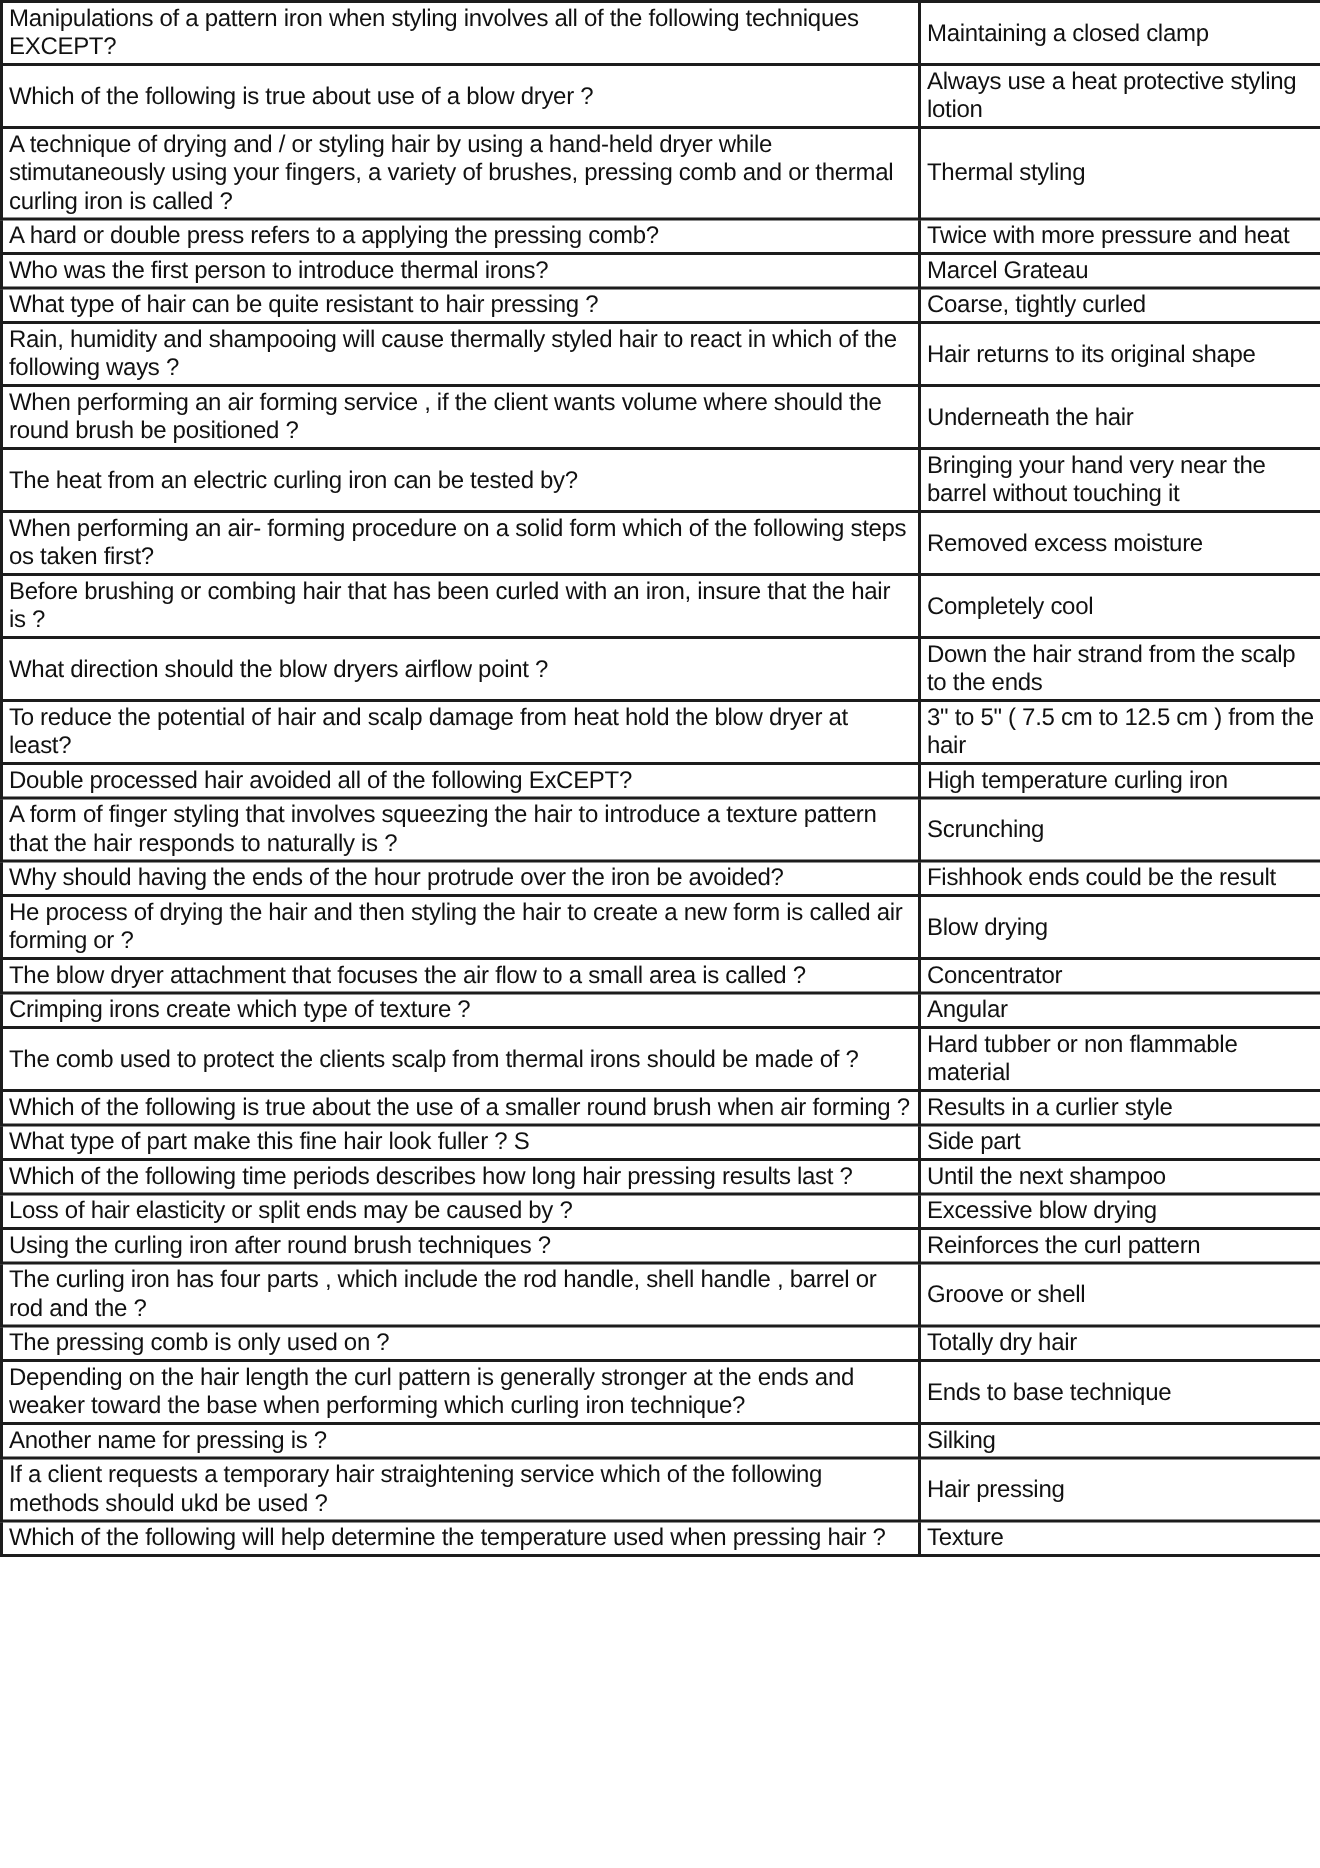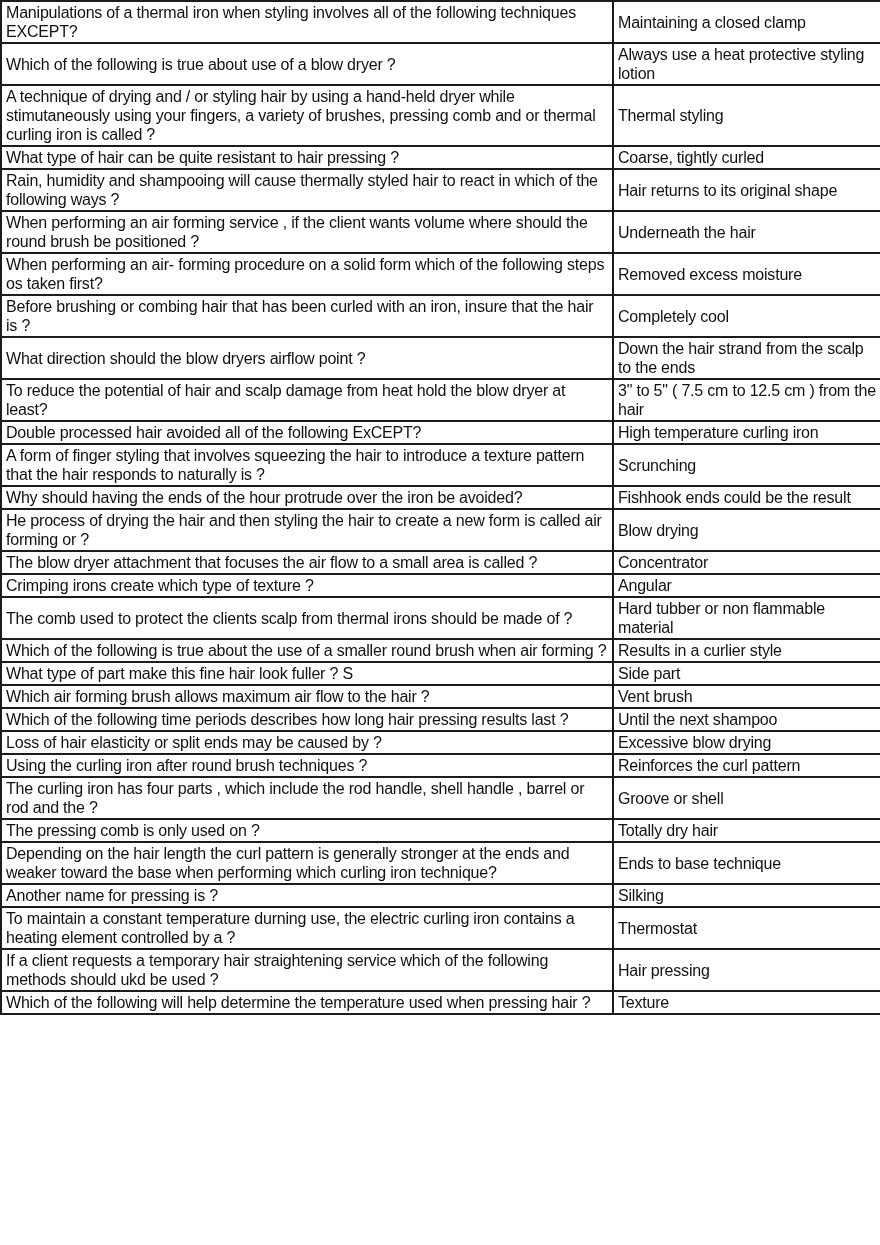--- a/index.html
+++ b/index.html
@@ -33,51 +33,63 @@
 <body>
 
 <table class="qa-table">
   <colgroup>
     <col class="q-col">
     <col class="a-col">
   </colgroup>
   <tbody>
 
       <tr>
-        <td>Manipulations of a thermal iron when styling involves all of the following techniques EXCEPT?</td>
+        <td>Manipulations of a pattern iron when styling involves all of the following techniques EXCEPT?</td>
         <td>Maintaining a closed clamp</td>
       </tr>
 
       <tr>
         <td>Which of the following is true about use of a blow dryer ?</td>
         <td>Always use a heat protective styling lotion</td>
       </tr>
 
       <tr>
         <td>A technique of drying and / or styling hair by using a hand-held dryer while stimutaneously using your fingers, a variety of brushes, pressing comb and or thermal curling iron is called ?</td>
         <td>Thermal styling</td>
       </tr>
 
-
+      <tr>
+        <td>A hard or double press refers to a applying the pressing comb?</td>
+        <td>Twice with more pressure and heat</td>
+      </tr>
+
+      <tr>
+        <td>Who was the first person to introduce thermal irons?</td>
+        <td>Marcel Grateau</td>
+      </tr>
 
       <tr>
         <td>What type of hair can be quite resistant to hair pressing ?</td>
         <td>Coarse, tightly curled</td>
       </tr>
 
       <tr>
         <td>Rain, humidity and shampooing will cause thermally styled hair to react in which of the following ways ?</td>
         <td>Hair returns to its original shape</td>
       </tr>
 
       <tr>
         <td>When performing an air forming service , if the client wants volume where should the round brush be positioned ?</td>
         <td>Underneath the hair</td>
       </tr>
 
+      <tr>
+        <td>The heat from an electric curling iron can be tested by?</td>
+        <td>Bringing your hand very near the barrel without touching it</td>
+      </tr>
 
       <tr>
         <td>When performing an air- forming procedure on a solid form which of the following steps os taken first?</td>
         <td>Removed excess moisture</td>
       </tr>
 
       <tr>
         <td>Before brushing or combing hair that has been curled with an iron, insure that the hair is ?</td>
         <td>Completely cool</td>
       </tr>
@@ -132,24 +144,20 @@
       <tr>
         <td>Which of the following is true about the use of a smaller round brush when air forming ?</td>
         <td>Results in a curlier style</td>
       </tr>
 
       <tr>
         <td>What type of part make this fine hair look fuller ? S</td>
         <td>Side part</td>
       </tr>
 
-      <tr>
-        <td>Which air forming brush allows maximum air flow to the hair ?</td>
-        <td>Vent brush</td>
-      </tr>
 
       <tr>
         <td>Which of the following time periods describes how long hair pressing results last ?</td>
         <td>Until the next shampoo</td>
       </tr>
 
       <tr>
         <td>Loss of hair elasticity or split ends may be caused by ?</td>
         <td>Excessive blow drying</td>
       </tr>
@@ -172,24 +180,20 @@
       <tr>
         <td>Depending on the hair length the curl pattern is generally stronger at the ends and weaker toward the base when performing which curling iron technique?</td>
         <td>Ends to base technique</td>
       </tr>
 
       <tr>
         <td>Another name for pressing is ?</td>
         <td>Silking</td>
       </tr>
 
-      <tr>
-        <td>To maintain a constant temperature durning use, the electric curling iron contains a heating element controlled by a ?</td>
-        <td>Thermostat</td>
-      </tr>
 
       <tr>
         <td>If a client requests a temporary hair straightening service which of the following methods should ukd be used ?</td>
         <td>Hair pressing</td>
       </tr>
 
       <tr>
         <td>Which of the following will help determine the temperature used when pressing hair ?</td>
         <td>Texture</td>
       </tr>

